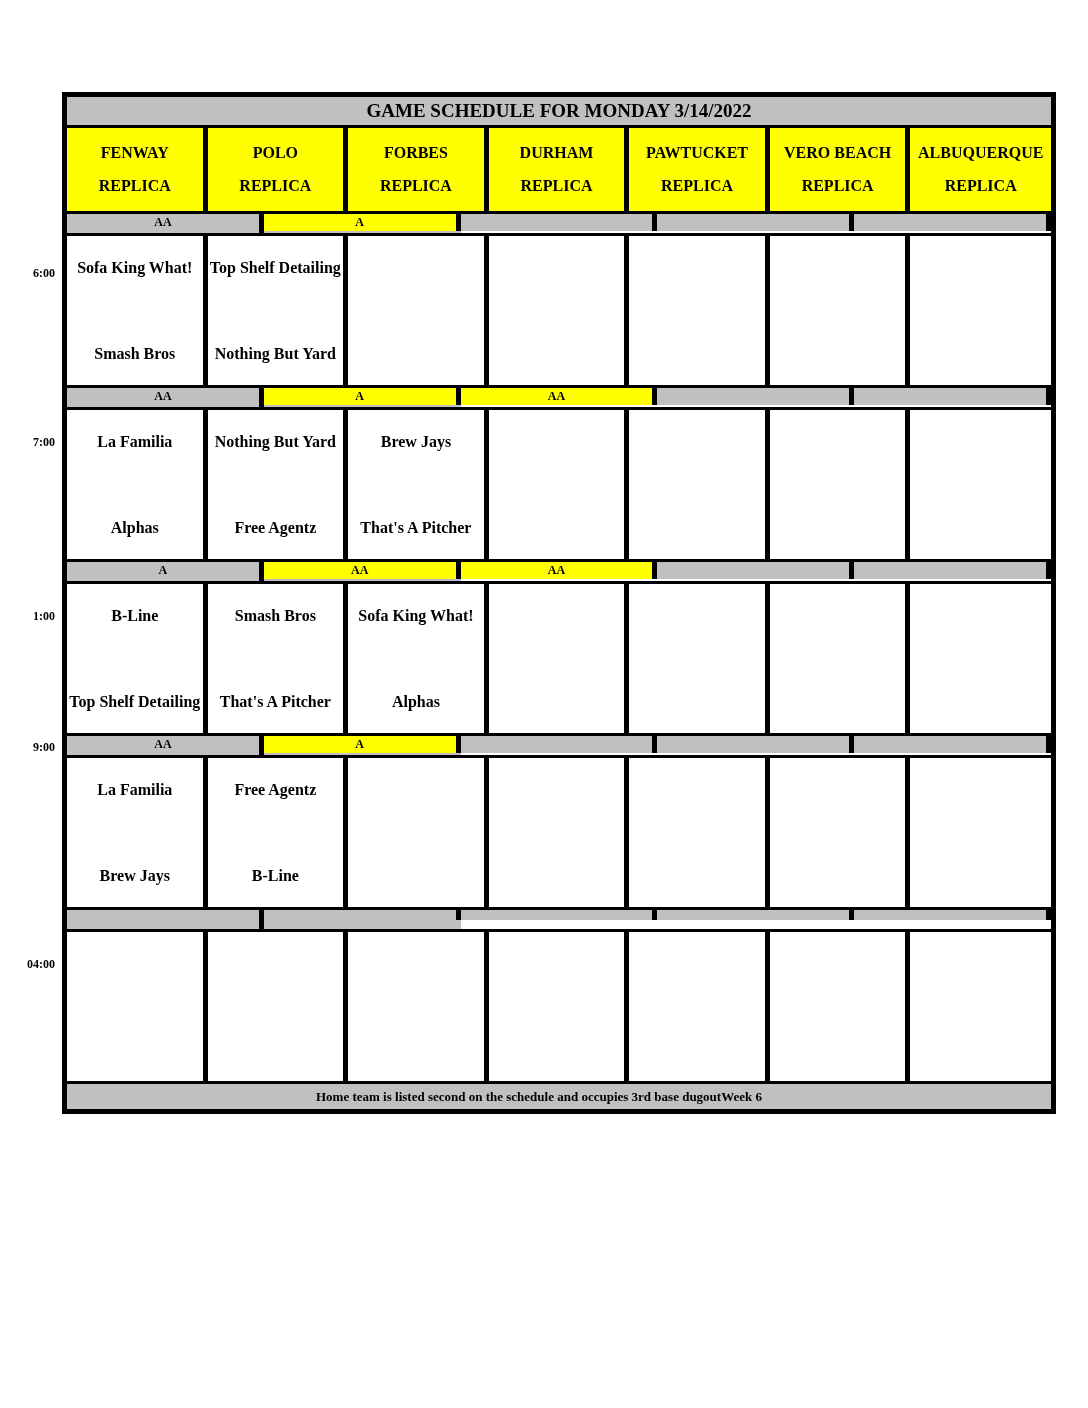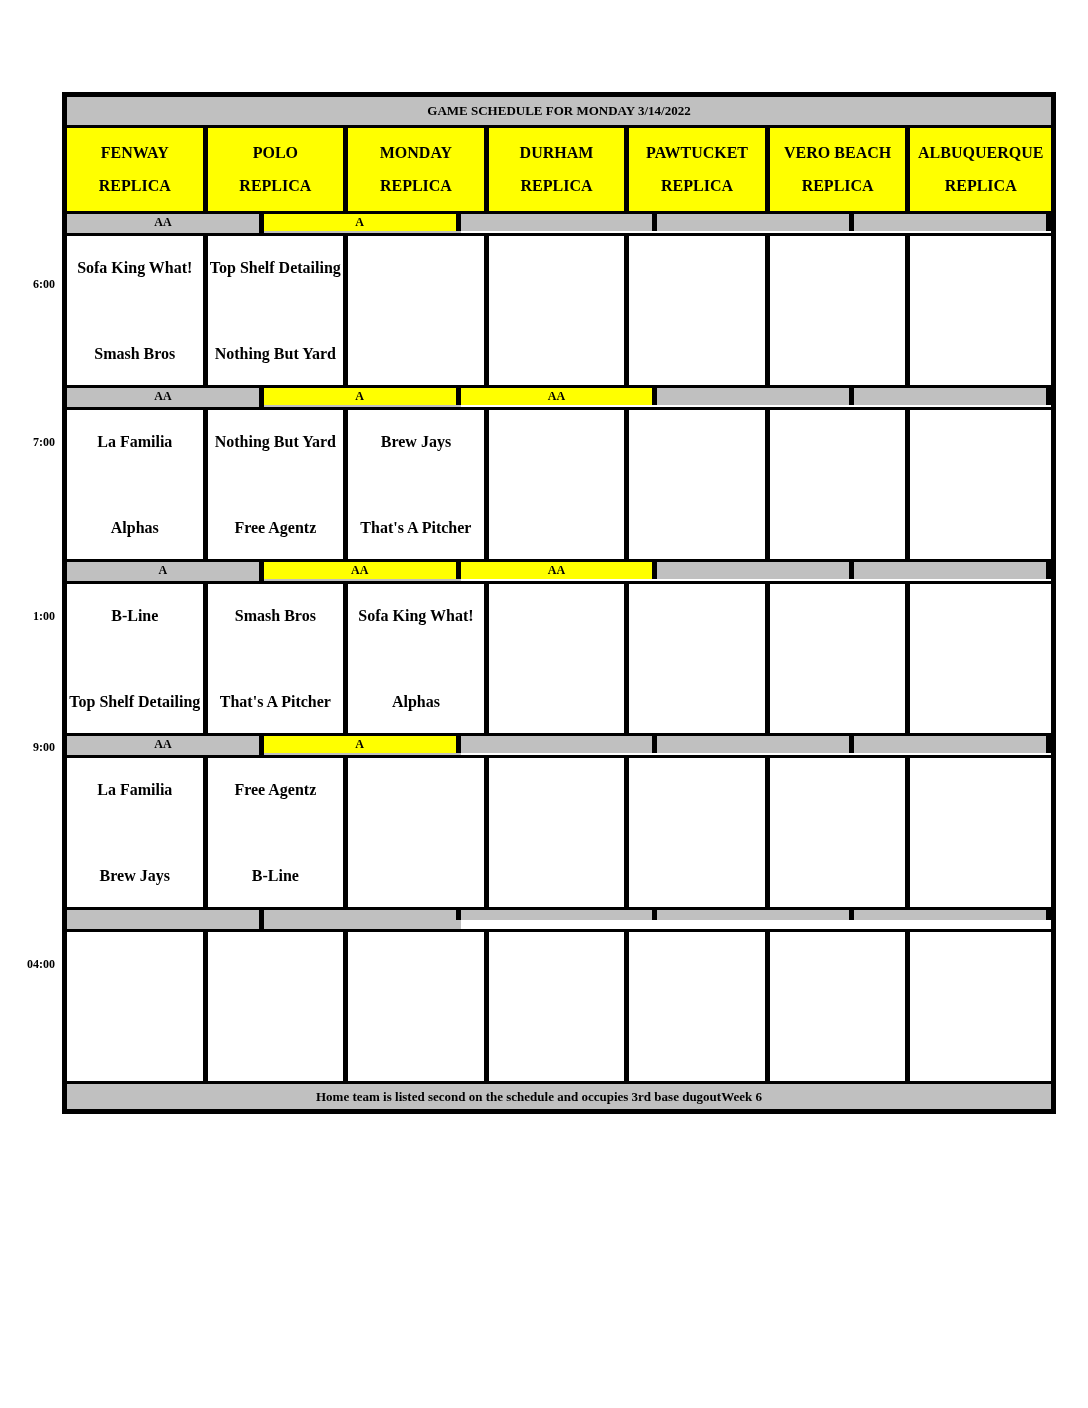--- a/index.html
+++ b/index.html
@@ -1,28 +1,28 @@
 <!DOCTYPE html>
 <html style="--title-bar: #C0C0C0; --field-header: #FFFF00; --bar-gray: #C0C0C0; --bar-yellow: #FFFF00; --cell: #FFFFFF; --border: #000000;"><head>
 <meta charset="utf-8">
 <style>
   html,body{margin:0;padding:0;background:#fff;}
   body{width:1088px;height:1408px;position:relative;overflow:hidden;
        font-family:"Liberation Serif", serif;color:#000;}
 
   .time-label{position:absolute;left:0;width:55px;text-align:right;
       font-weight:bold;font-size:12px;line-height:14px;}
-  .t0{top:277px}.t1{top:435px}.t2{top:609px}.t3{top:740px}.t4{top:957px}
+  .t0{top:266px}.t1{top:435px}.t2{top:609px}.t3{top:740px}.t4{top:957px}
 
   .table{position:absolute;left:62px;top:92px;width:984px;
       border:5px solid var(--border,#000);background:#fff;}
 
   .title-row{height:28px;line-height:28px;background:var(--title-bar,#C0C0C0);
       border-bottom:3px solid var(--border,#000);text-align:center;
-      font-weight:bold;font-size:13px;}
+      font-weight:bold;font-size:19px;}
 
   .header-row{display:grid;grid-template-columns:repeat(7,1fr);
       height:83px;border-bottom:3px solid var(--border,#000);}
   .hcell{background:var(--field-header,#FFFF00);border-right:5px solid var(--border,#000);
       display:flex;flex-direction:column;justify-content:center;align-items:center;
       gap:15px;font-weight:bold;font-size:16px;text-align:right;}
   .hcell div{white-space:nowrap;}
   .hcell:last-child{border-right:none;}
 
   .div-row{display:grid;grid-template-columns:repeat(5,1fr);
@@ -62,21 +62,21 @@
   <div class="header-row">
     <div class="hcell">
         <div>FENWAY</div>
         <div>REPLICA</div>
       </div>
     <div class="hcell">
         <div>POLO</div>
         <div>REPLICA</div>
       </div>
     <div class="hcell">
-        <div>MONDAY</div>
+        <div>FORBES</div>
         <div>REPLICA</div>
       </div>
     <div class="hcell">
         <div>DURHAM</div>
         <div>REPLICA</div>
       </div>
     <div class="hcell">
         <div>PAWTUCKET</div>
         <div>REPLICA</div>
       </div>

